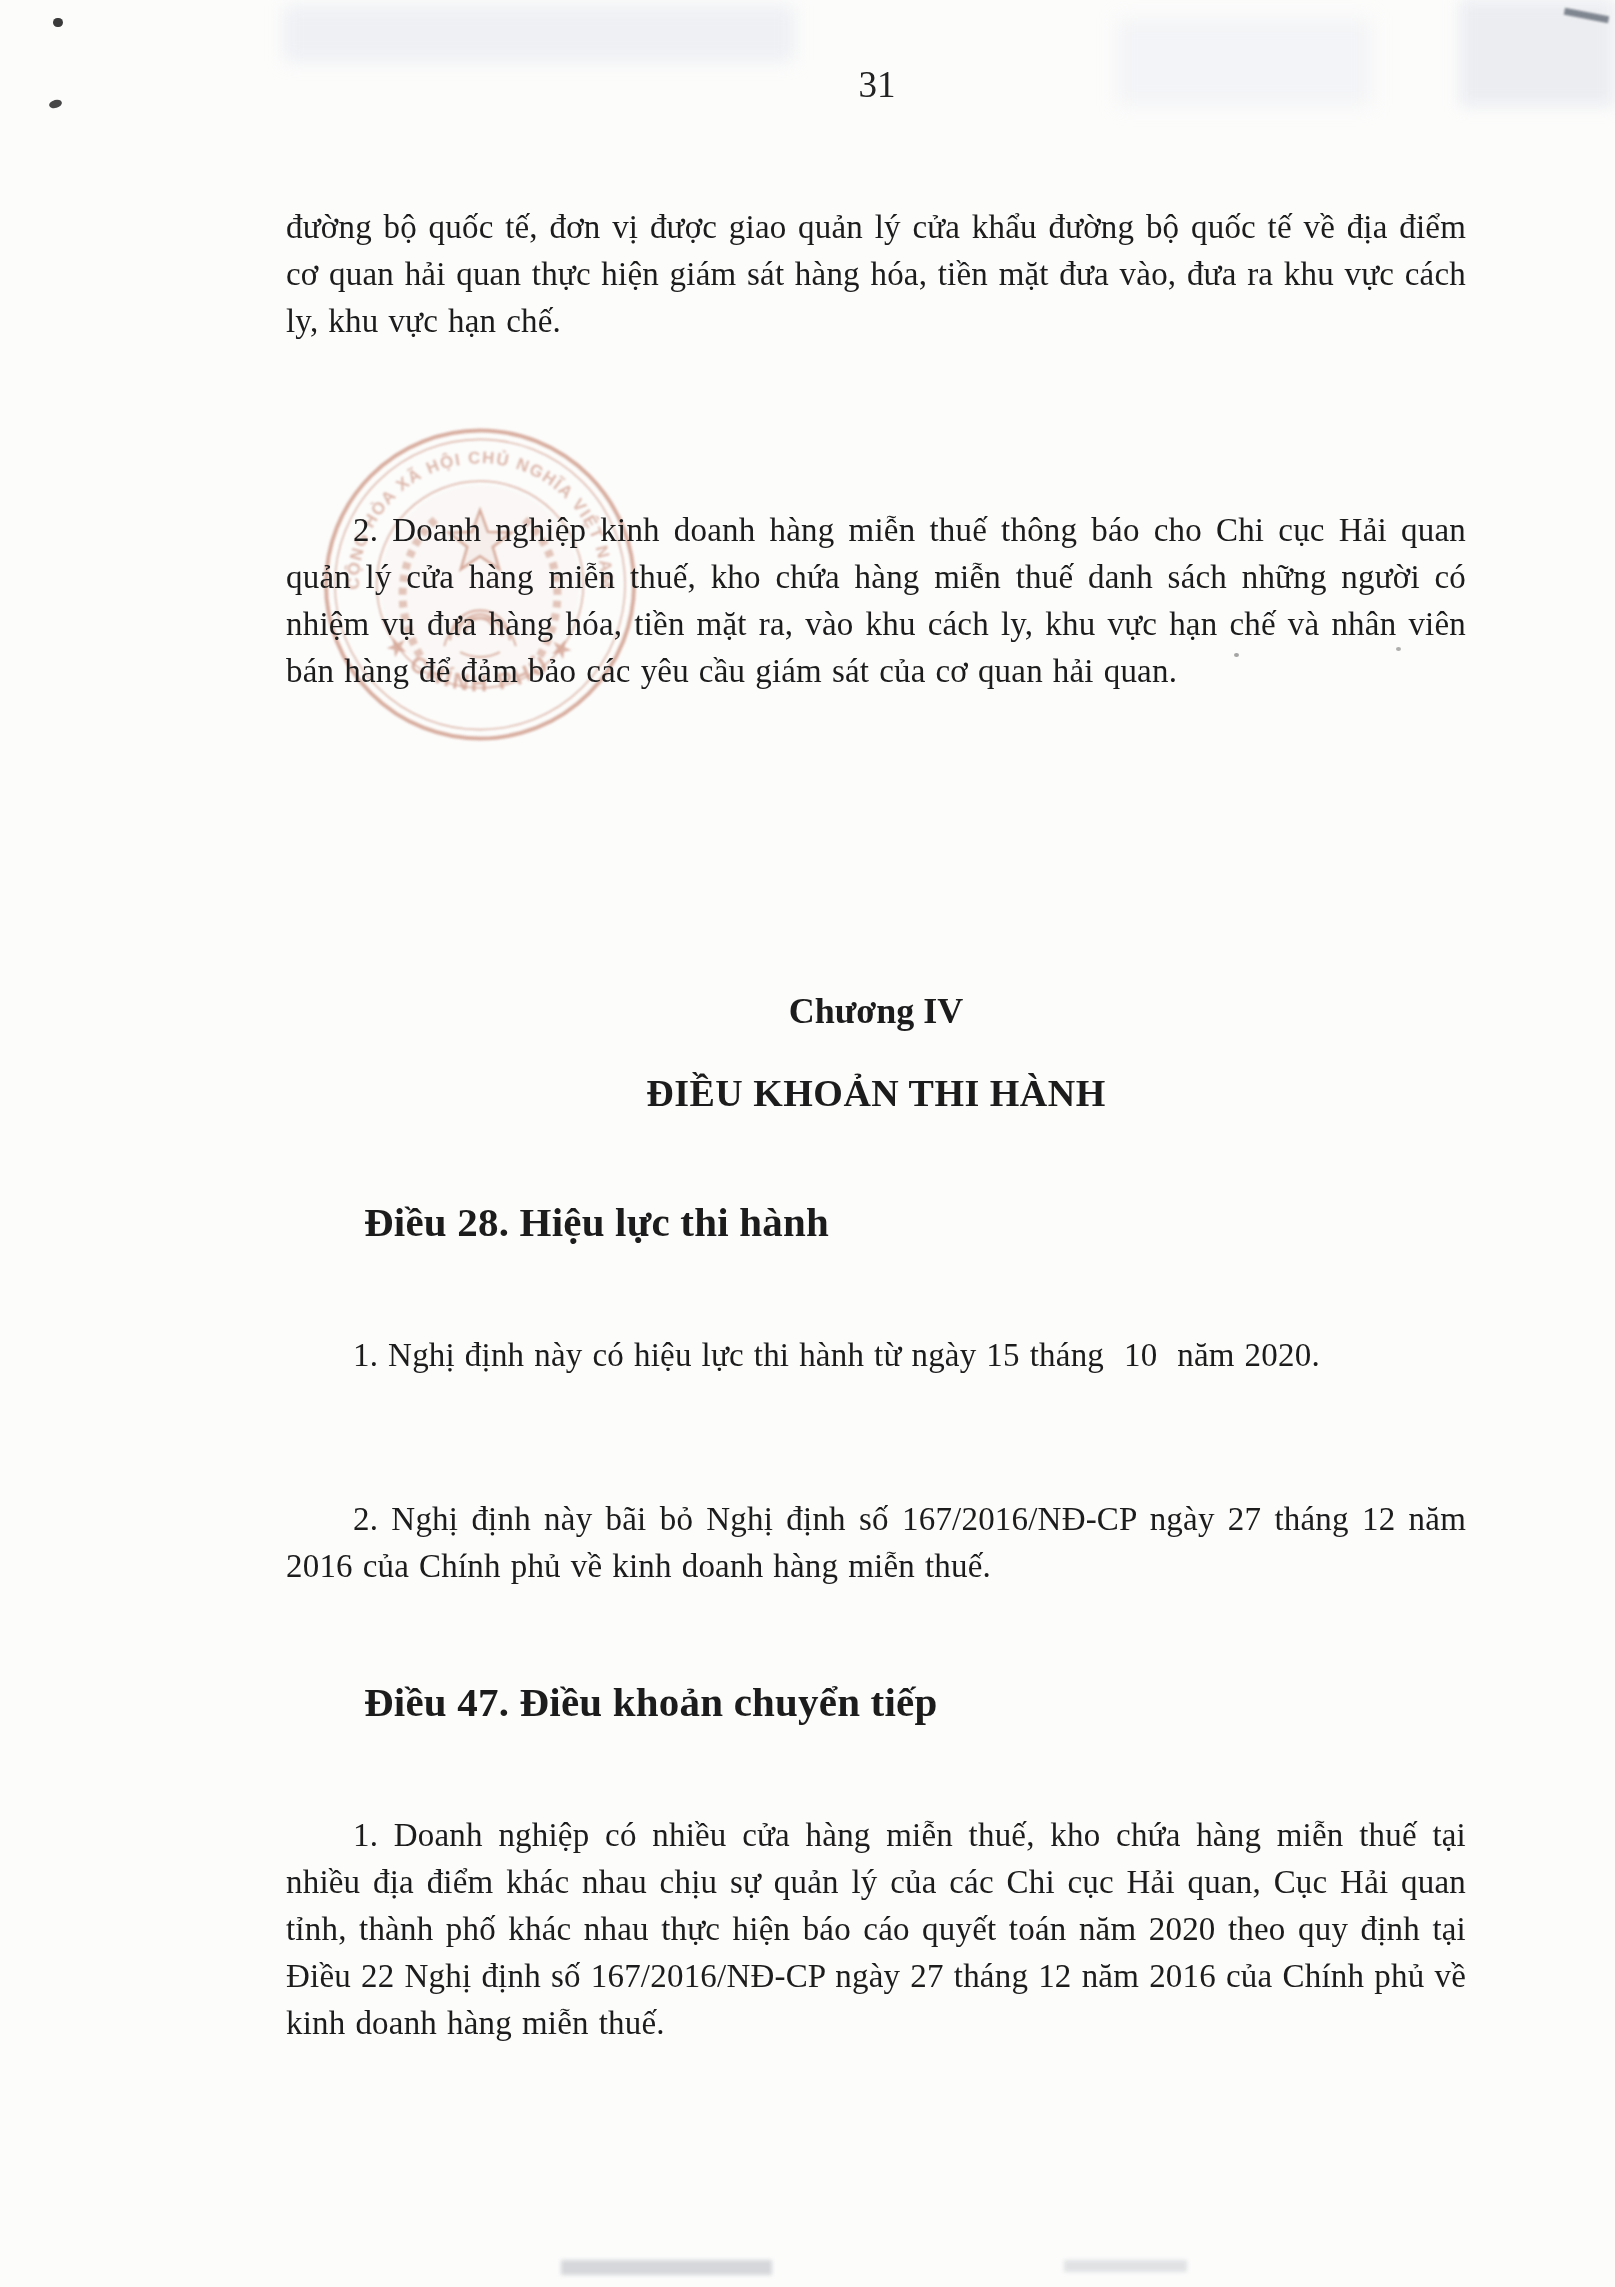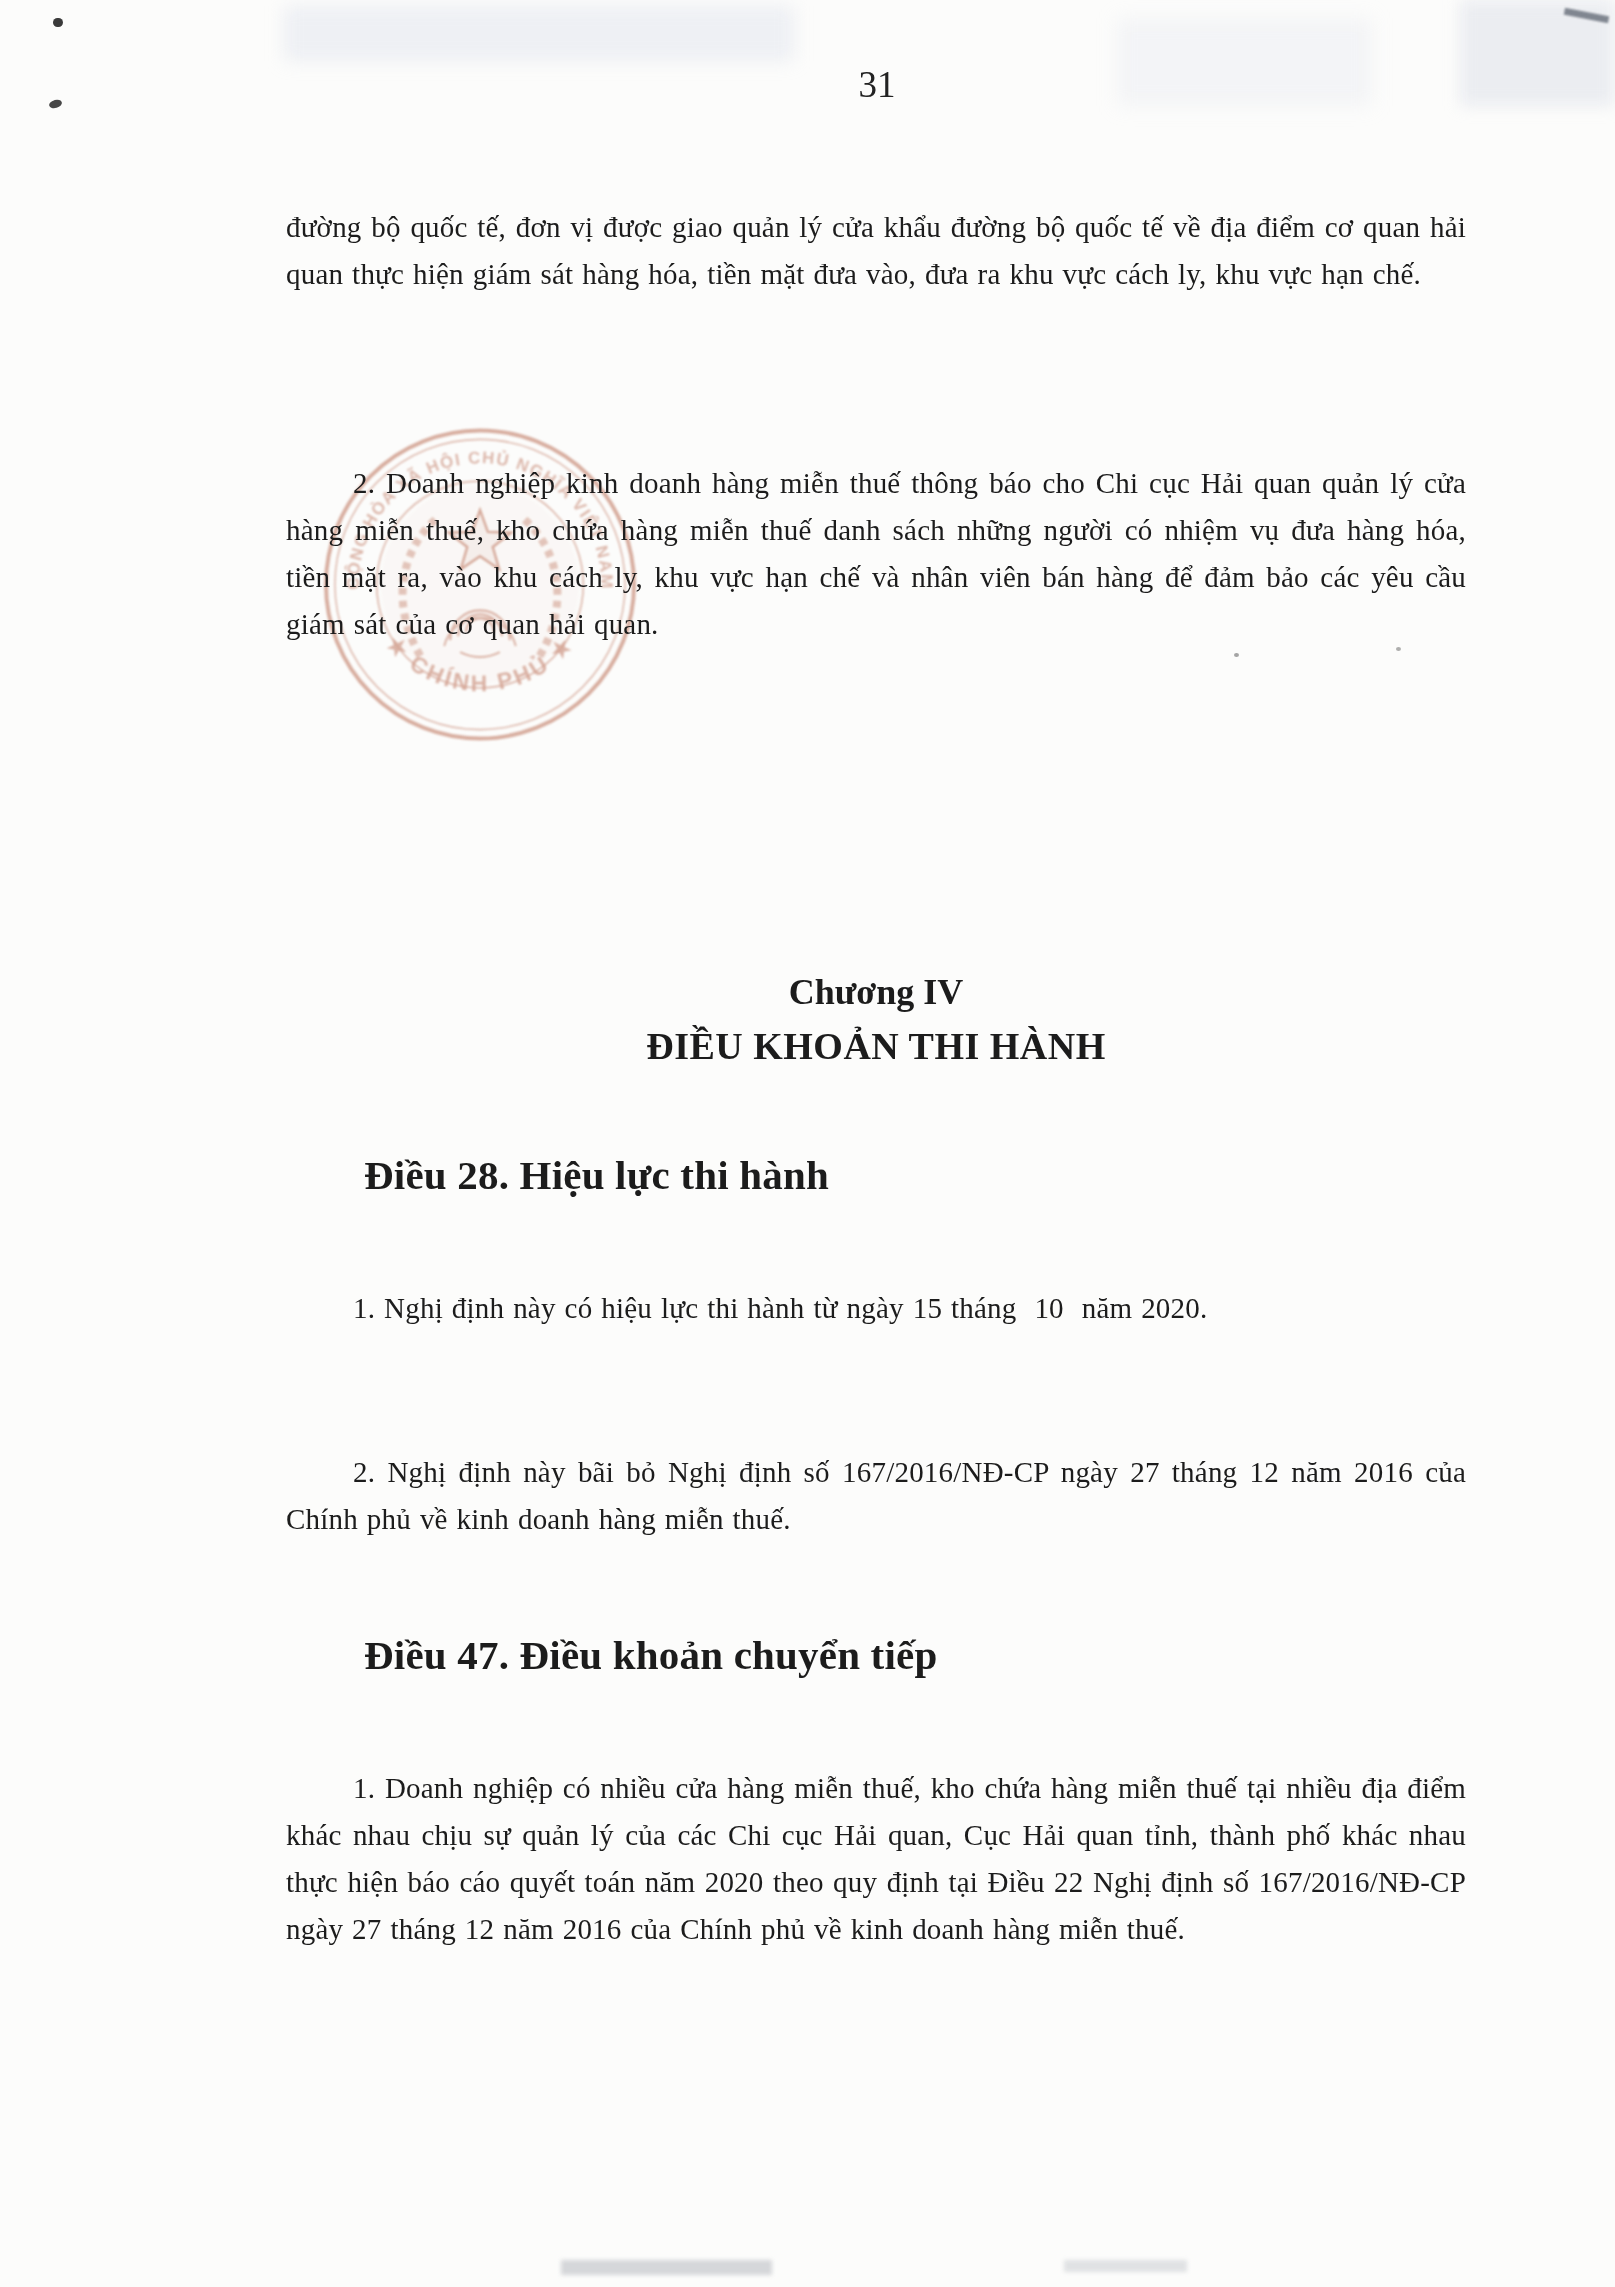--- a/index.html
+++ b/index.html
@@ -11,33 +11,33 @@
     font-family:"Liberation Serif", serif;
     color:#1c1c1c;
     padding-left:28px;
   }
   .pageno{
     position:absolute;top:63px;left:800px;width:98px;
     text-align:center;font-size:37px;color:#222;
   }
   .textblock{
     position:absolute;left:258px;width:1180px;
-    font-size:29px;line-height:47px;
+    font-size:33px;line-height:47px;
     text-align:justify;text-justify:inter-word;
     letter-spacing:0.2px;word-spacing:1.5px;
     margin:0;
   }
   .indent{text-indent:67px;}
   .art-heading{
     position:absolute;left:336px;width:1102px;
     font-size:41px;line-height:47px;font-weight:700;margin:0;
     text-align:left;letter-spacing:0.2px;
   }
   .chapter-label{
-    position:absolute;left:258px;width:1180px;top:647px;
+    position:absolute;left:258px;width:1180px;top:619px;
     font-size:36px;font-weight:700;text-align:center;margin:0;line-height:41px;
   }
   .chapter-title{
     position:absolute;left:258px;width:1180px;top:659px;
     font-size:38px;font-weight:700;text-align:center;margin:0;line-height:43px;
     letter-spacing:0.5px;
   }
   
   .speck{position:absolute;background:#3a3a3a;border-radius:50%;}
   .smudge{position:absolute;pointer-events:none;}

